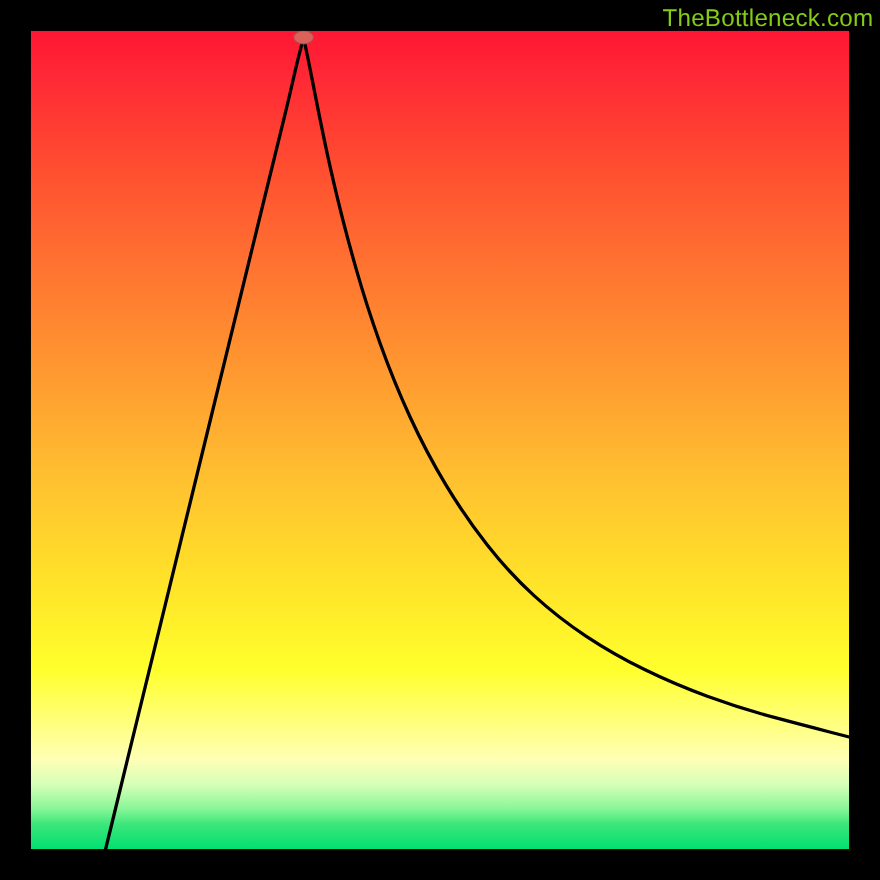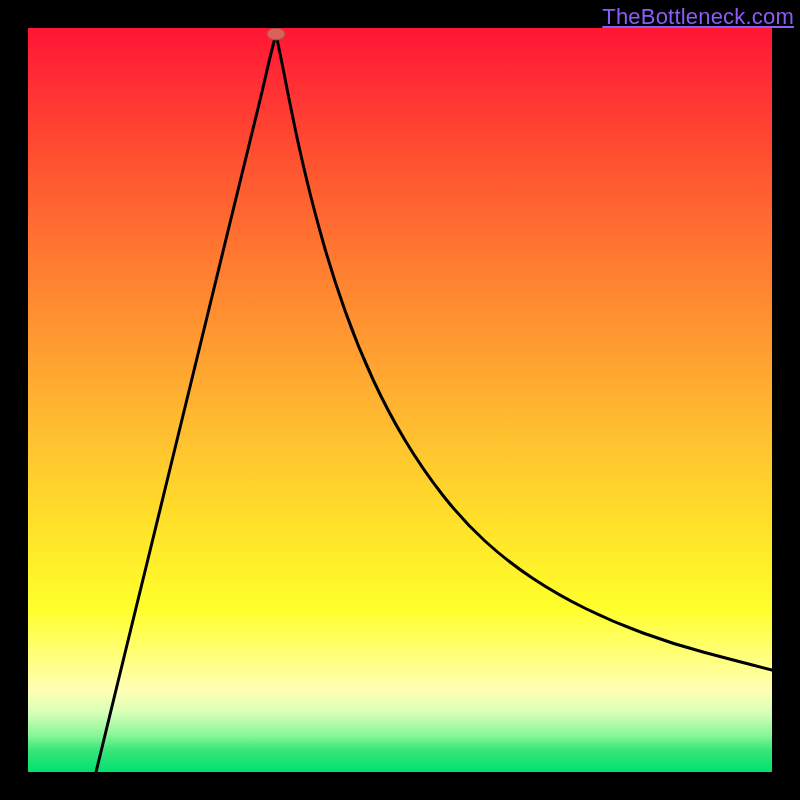--- a/index.html
+++ b/index.html
@@ -54,25 +54,24 @@
     position: absolute;
     left: 0;
     top: 0;
     width: 100%;
     height: 100%;
   }
   .watermark {
     position: absolute;
     right: 6px;
     top: 4px;
-    color: #8b5cf6;
+    color: #84cc16;
     font-size: 22px;
     font-weight: 500;
     letter-spacing: 0.2px;
-    text-decoration: underline;
   }
 </style>
 </head>
 <body>
 
 <div class="frame">
   <div class="plot-area">
     <div class="gradient-bg"></div>
     <svg class="curve-svg" viewBox="0 0 744 744" preserveAspectRatio="none">
       <path id="curve-left" fill="none" stroke="#000" stroke-width="3" stroke-linecap="round" stroke-linejoin="round" d="M 68 744 Q 68 744 74 719.5 Q 80 695 87.5 664 Q 95 633 102.5 602.5 Q 110 572 120 531 Q 130 490 140 449 Q 150 408 160 367 Q 170 326.00000000000006 180 285.00000000000006 Q 190 244.00000000000006 200 203.00000000000003 Q 210 162 217.5 131.5 Q 225 101 230 80.5 Q 235 60 238.5 44.5 Q 242 29 245 17.5 T 248 6"></path>

